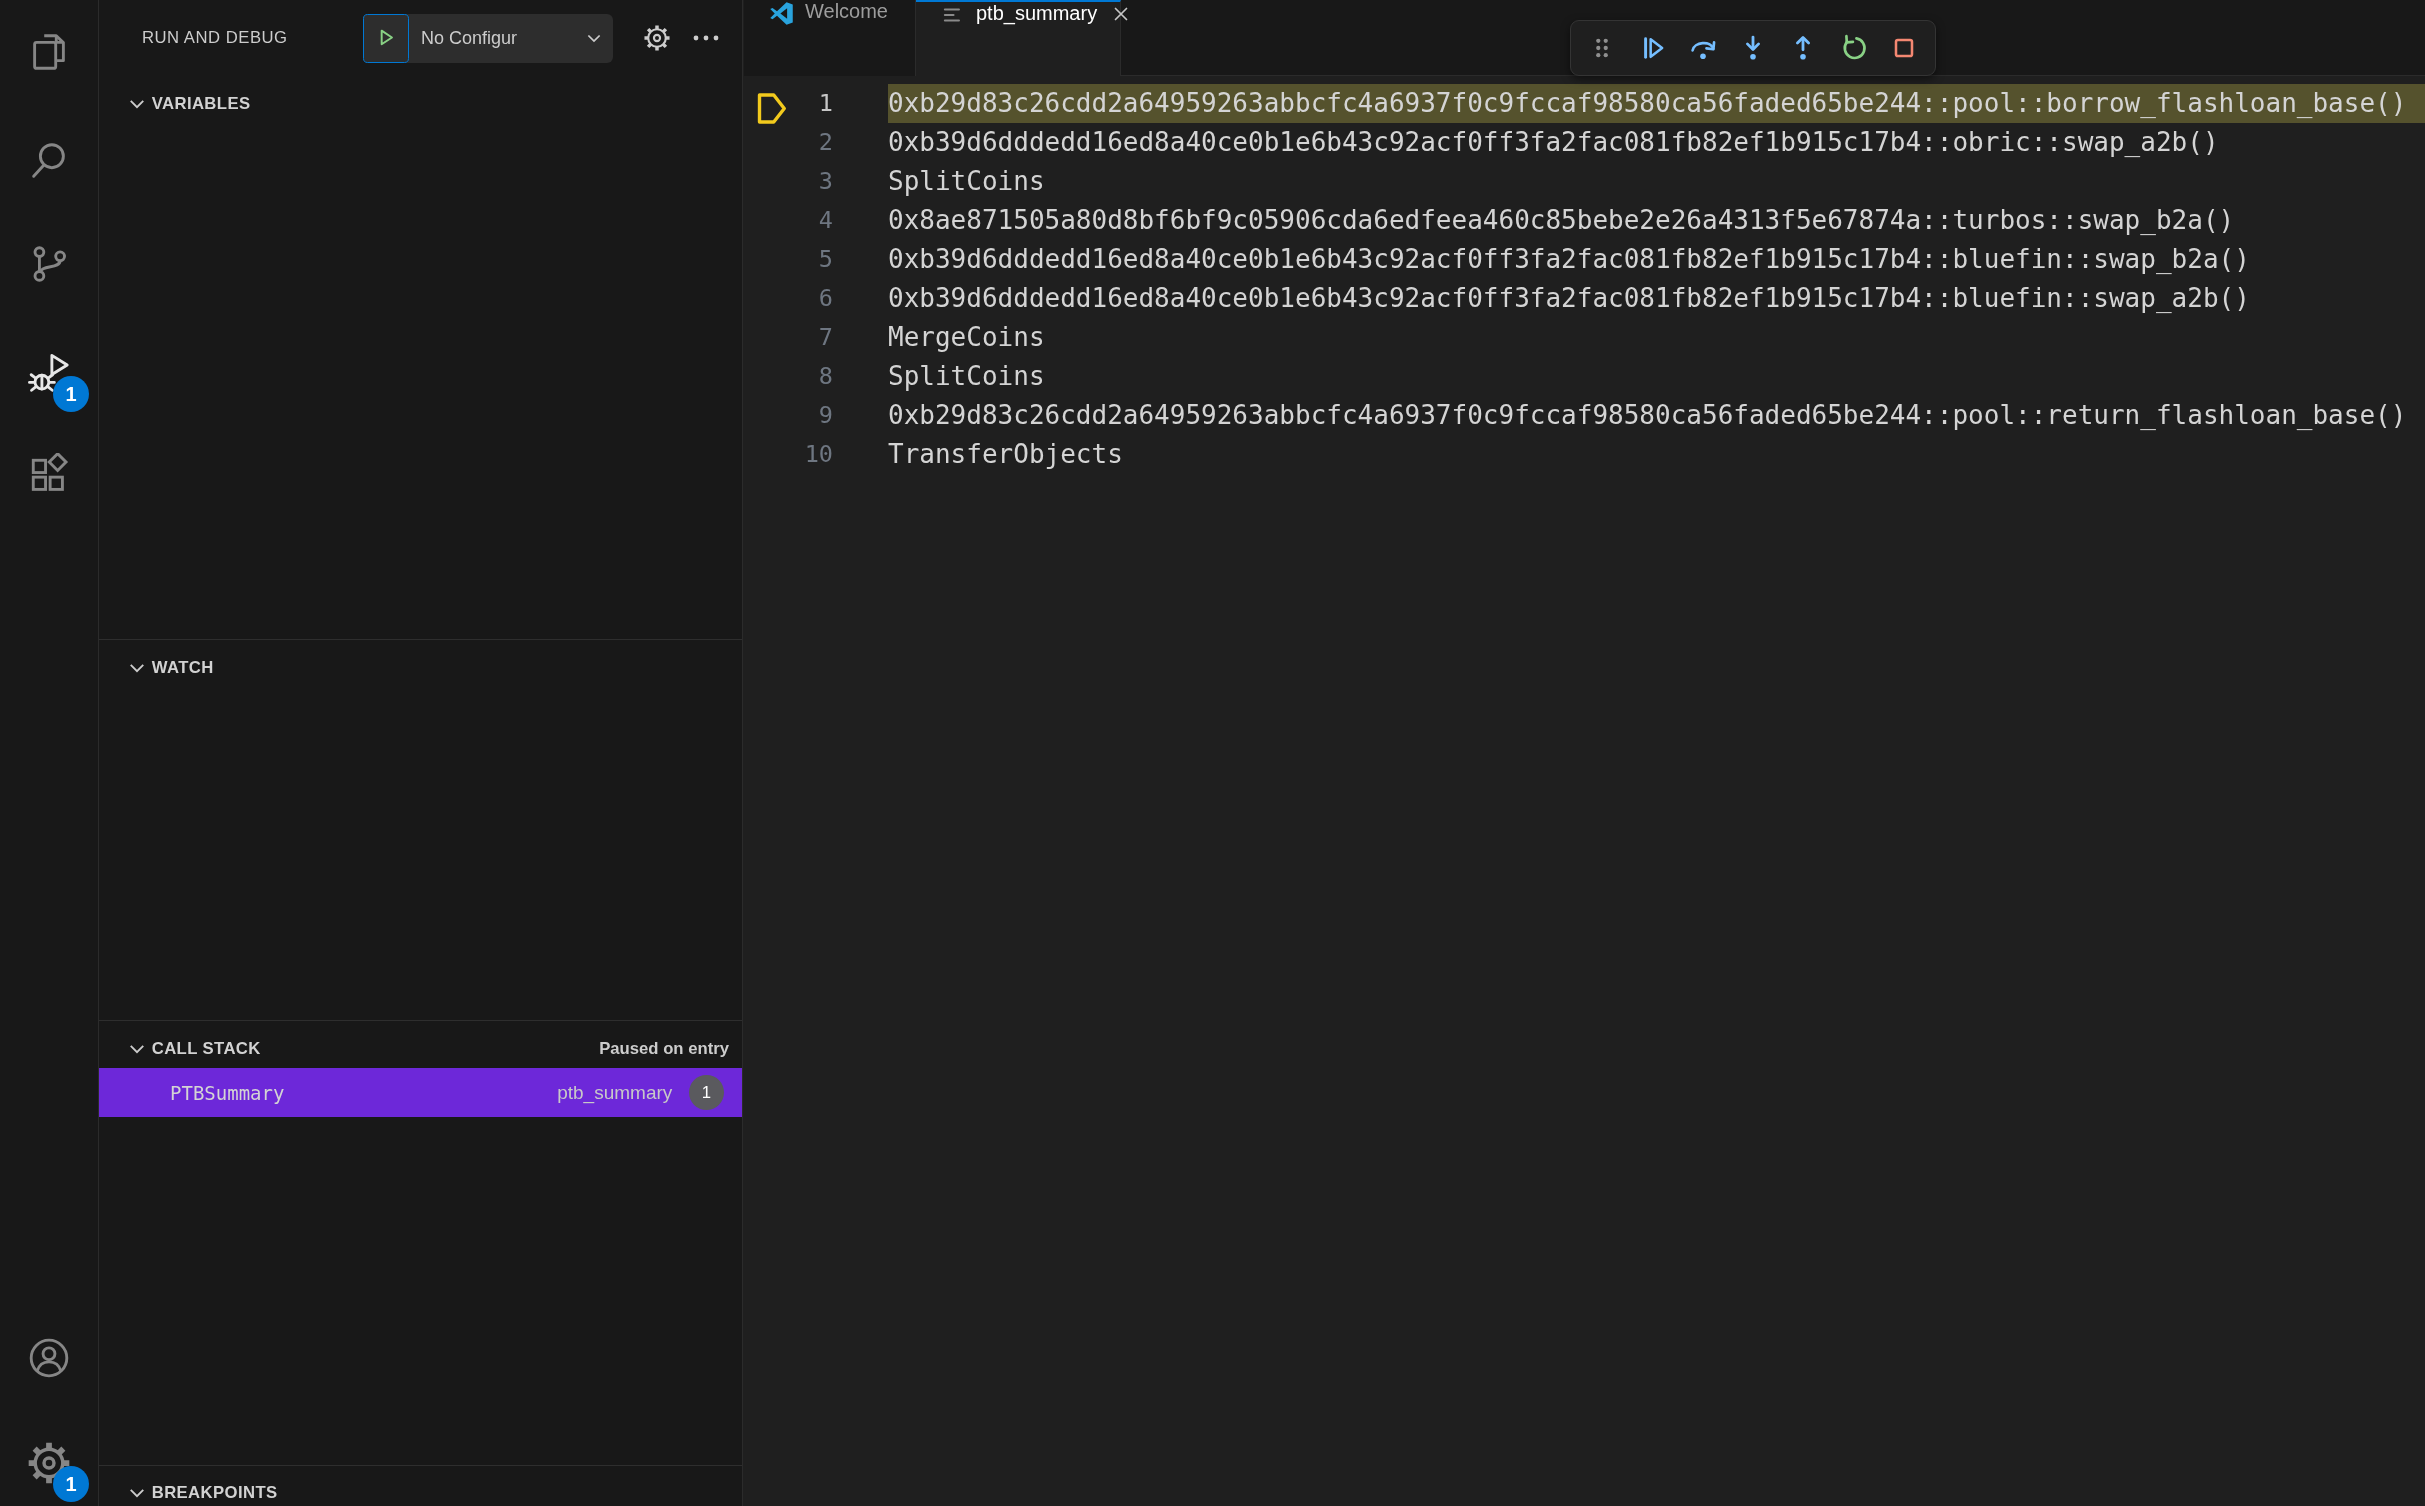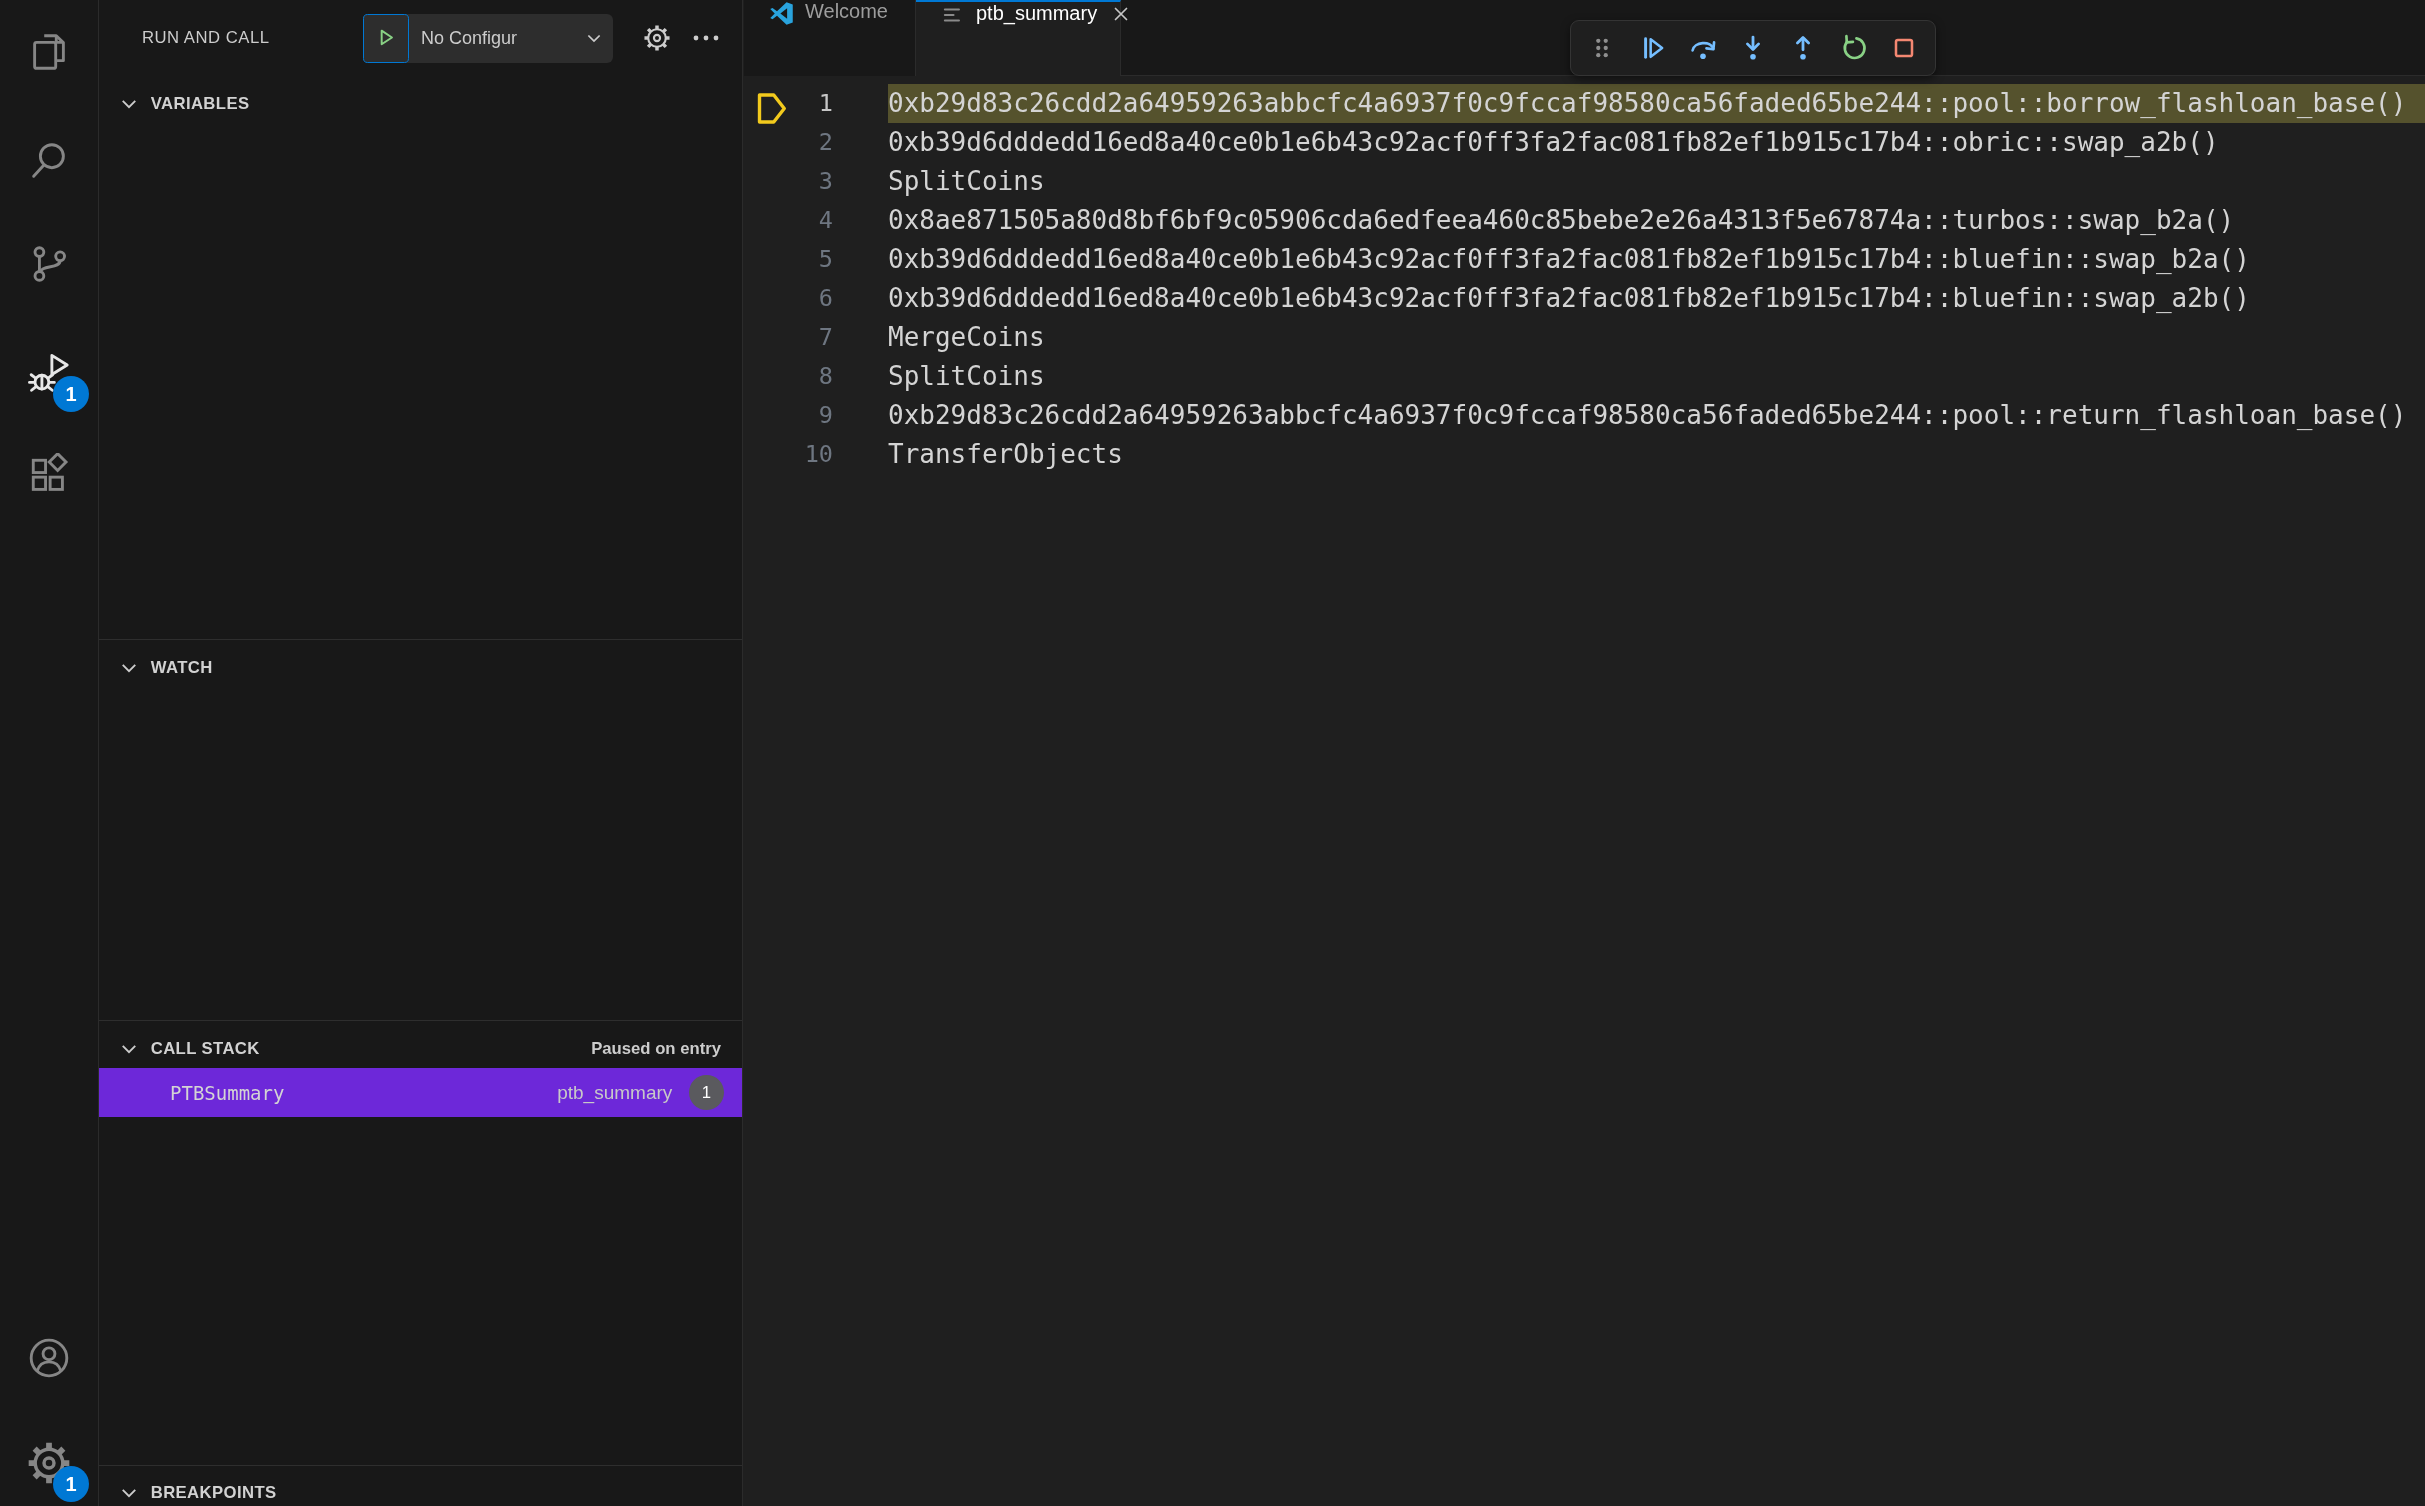--- a/index.html
+++ b/index.html
@@ -28,22 +28,22 @@
                 background:#2d2d2d; border-radius:6px; display:flex; align-items:center; cursor:pointer; }
   .cfg-play{ width:46px; height:49px; border:1.5px solid #0078d4; border-radius:4.6px;
              display:flex; align-items:center; justify-content:center; background:#2d2d2d; }
   .cfg-play svg{ width:26px; height:26px; }
   .cfg-label{ flex:1; font-size:18px; color:#cccccc; padding-left:12px; white-space:nowrap;
               overflow:hidden; }
   .cfg-chevron{ padding-right:9px; display:flex; }
   .sb-iconbtn{ position:absolute; top:22px; width:32px; height:32px; cursor:pointer; }
   .sb-iconbtn svg{ width:32px; height:32px; stroke:#cccccc; fill:none; stroke-width:1.6; }
 
-  .sec-h{ position:absolute; left:6px; width:100%; height:55px; display:flex; align-items:center;
-          gap:12px; padding:0 27px 0 13.7px; cursor:pointer; }
+  .sec-h{ position:absolute; left:14px; width:100%; height:55px; display:flex; align-items:center;
+          gap:5px; padding:0 27px 0 13.7px; cursor:pointer; }
   .sec-h .chev{ display:flex; }
   .sec-h .sec-label{ font-size:16.7px; font-weight:700; letter-spacing:0.4px; color:#d2d2d2; }
   .sec-status{ margin-left:auto; font-size:16.7px; font-weight:600; color:#cccccc; }
   .divider{ position:absolute; left:0; width:100%; height:0.8px; background:#2e2e2e; }
 
   .frame-row{ position:absolute; top:1068px; left:0; width:100%; height:49px; background:#6d28d9;
               display:flex; align-items:center; padding:0 18px 0 71px; cursor:pointer; }
   .frame-name{ font-family:"DejaVu Sans Mono",monospace; font-size:19px; color:#d4d4d4; }
   .frame-src{ margin-left:auto; font-size:19px; color:#c8c8c8; }
   .frame-badge{ margin-left:16.7px; width:35px; height:35px; border-radius:17.4px; background:#5a5a5e;
@@ -139,21 +139,21 @@
         <g stroke-width="3">
           <path d="M19.4 12h3.2M17.23 17.23l2.27 2.27M12 19.4v3.2M6.77 17.23 4.5 19.5M4.6 12H1.4M6.77 6.77 4.5 4.5M12 4.6V1.4M17.23 6.77 19.5 4.5"></path>
         </g>
       </svg>
       <div class="ab-badge">1</div>
     </div>
   </div>
 
   <div class="sidebar">
     <div class="sb-header">
-      <div class="sb-title">RUN AND CALL</div>
+      <div class="sb-title">RUN AND DEBUG</div>
       <div class="cfg-control">
         <div class="cfg-play">
           <svg viewBox="0 0 24 24">
             <path d="M8 5.2 17.5 11.5 8 17.8Z" fill="none" stroke="#89d185" stroke-width="1.8" stroke-linejoin="round"></path>
           </svg>
         </div>
         <div class="cfg-label">No Configur</div>
         <div class="cfg-chevron">
           <svg width="20" height="20" viewBox="0 0 16 16">
               <path d="M3.5 6 8 10.5 12.5 6" fill="none" stroke="#cccccc" stroke-width="1.4"></path>

